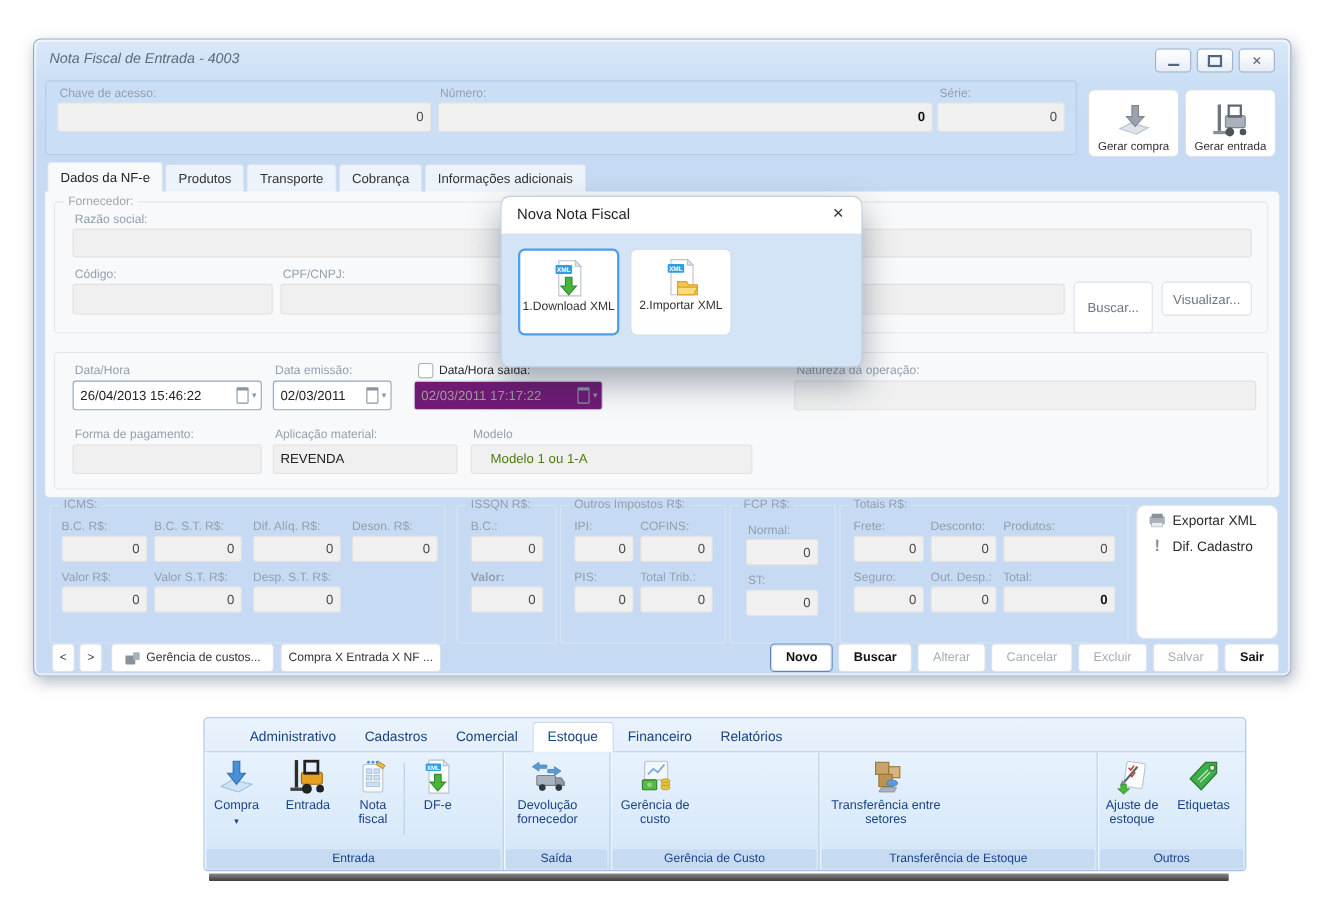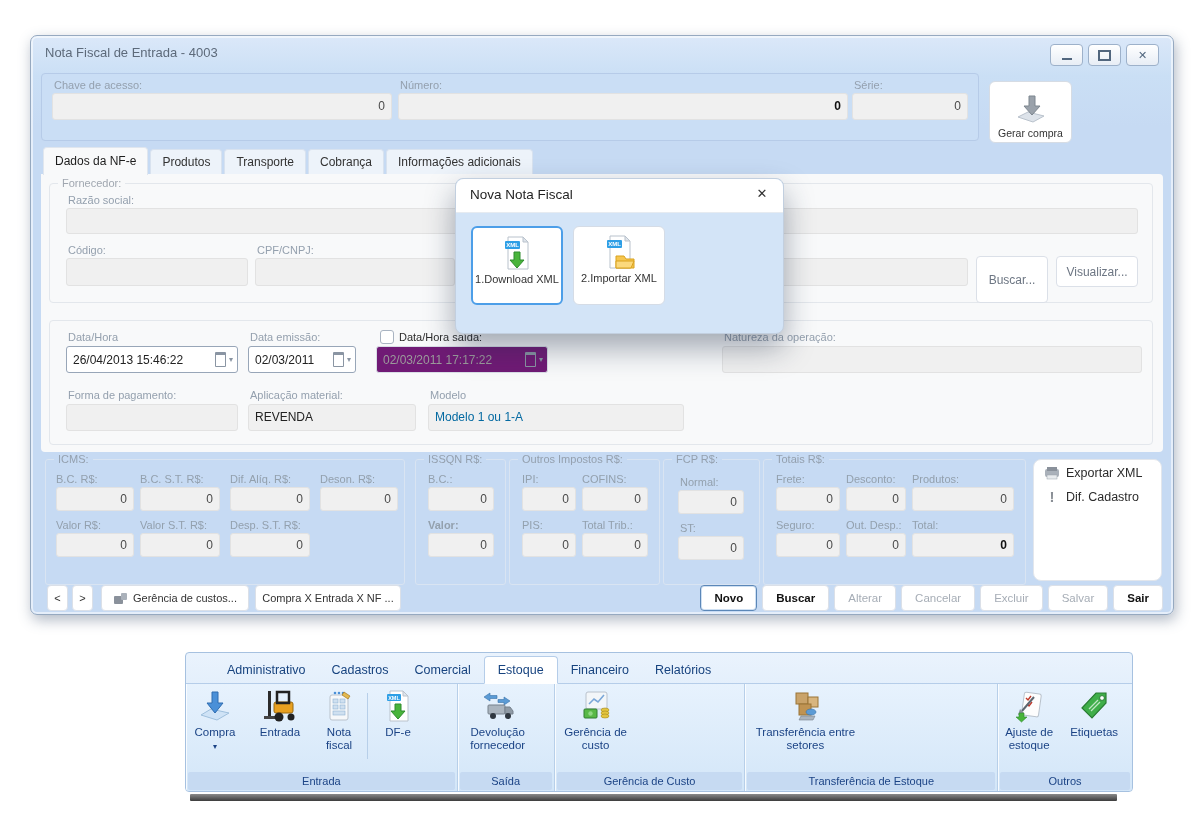--- a/index.html
+++ b/index.html
@@ -5,21 +5,21 @@
   html,body{margin:0;padding:0;background:#fff;}
   body{width:1200px;height:824px;overflow:hidden;position:relative;
        font-family:"Liberation Sans","DejaVu Sans",sans-serif;-webkit-font-smoothing:antialiased;}
   #screen{position:absolute;inset:0;}
 
   
   .window{position:absolute;left:30px;top:35px;width:1142px;height:578px;
     background:linear-gradient(180deg,#dbe8f9 0,#cadff5 40px,#c6daf3 90px,#c6daf3 100%);
     border:1px solid #96a9c0;border-radius:7px;
     box-shadow:2px 5px 14px rgba(60,80,110,.4), inset 0 0 0 2px rgba(255,255,255,.55);}
-  .win-title{position:absolute;left:14px;top:9px;font-size:13px;color:#5d6a7a;}
+  .win-title{position:absolute;left:14px;top:9px;font-size:13px;color:#5d6a7a;font-style:italic;}
   .win-controls{position:absolute;right:14px;top:8px;display:flex;gap:5px;}
   .winbtn{width:31px;height:20px;background:linear-gradient(#ffffff,#e7edf5);
     border:1px solid #9db1ca;border-radius:4px;display:flex;align-items:center;justify-content:center;
     color:#51667e;font-size:10px;cursor:default;}
   .glyph-min{width:10px;height:0;border-bottom:2px solid #51667e;margin-top:7px;}
   .glyph-max{width:9px;height:7px;border:2px solid #51667e;}
   .glyph-close{font-size:11px;font-weight:bold;}
 
   
   .header-panel{position:absolute;left:10px;top:37px;width:936px;height:66px;
@@ -158,20 +158,31 @@
         </div>
     </div>
 
     <div class="big-btn" style="left:958px;top:45px;width:81px;height:57px;">
       <svg width="34" height="32" viewBox="0 0 34 32">
         <polygon points="4,24 14,19 30,23 19,29" fill="#dde3ea" stroke="#b9c2cc" stroke-width="1"></polygon>
         <path d="M15 3 h6 v10 h5 l-8 9 -8-9 h5 z" fill="#9aa2ab" stroke="#7d868f" stroke-width="1"></path>
       </svg>
       <span>Gerar compra</span>
     </div>
+    <div class="big-btn" style="left:1046px;top:45px;width:81px;height:57px;">
+      <svg width="36" height="32" viewBox="0 0 36 32">
+        <rect x="6" y="2" width="3" height="24" fill="#6f7680"></rect>
+        <rect x="2" y="26" width="14" height="3" fill="#8a919b"></rect>
+        <rect x="13" y="12" width="18" height="11" rx="2" fill="#aab1ba" stroke="#7d868f"></rect>
+        <rect x="16" y="3" width="11" height="10" fill="none" stroke="#5d646e" stroke-width="2"></rect>
+        <circle cx="17" cy="27" r="4" fill="#4d535c"></circle>
+        <circle cx="29" cy="27" r="3" fill="#4d535c"></circle>
+      </svg>
+      <span>Gerar entrada</span>
+    </div>
 
     <div class="tabstrip">
       <div class="tab active">Dados da NF-e</div>
       <div class="tab">Produtos</div>
       <div class="tab">Transporte</div>
       <div class="tab">Cobrança</div>
       <div class="tab">Informações adicionais</div>
     </div>
 
     <div class="tabpage">
@@ -213,21 +224,21 @@
         <div class="lbl" style="left:674px;top:10px;">Natureza da operação:</div>
         <div class="inp" style="left:672px;top:25px;width:420px;height:27px;"></div>
 
         <div class="lbl" style="left:18px;top:68px;">Forma de pagamento:</div>
         <div class="inp" style="left:16px;top:83px;width:172px;height:27px;"></div>
         <div class="lbl" style="left:200px;top:68px;">Aplicação material:</div>
         <div class="inp" style="left:198px;top:83px;width:168px;height:27px;color:#222;padding-left:6px;">
             <span class="v" style="line-height:25px;">REVENDA</span>
           </div>
         <div class="lbl" style="left:380px;top:68px;">Modelo</div>
-        <div class="inp" style="left:378px;top:83px;width:256px;height:27px;color:#0369a1;padding-left:6px;">
+        <div class="inp" style="left:378px;top:83px;width:256px;height:27px;color:#4d7c0f;padding-left:17px;">
             <span class="v" style="line-height:25px;">Modelo 1 ou 1-A</span>
           </div>
       </div>
     </div>
 
     <div class="tgroup" style="left:14px;width:358px;">
       <div class="group-title">ICMS:</div>
       <div class="tlbl" style="left:10px;top:13px;">B.C. R$:</div>
       <div class="tinp" style="left:10px;top:27px;width:78px;">0</div>
       <div class="tlbl" style="left:94px;top:13px;">B.C. S.T. R$:</div>

